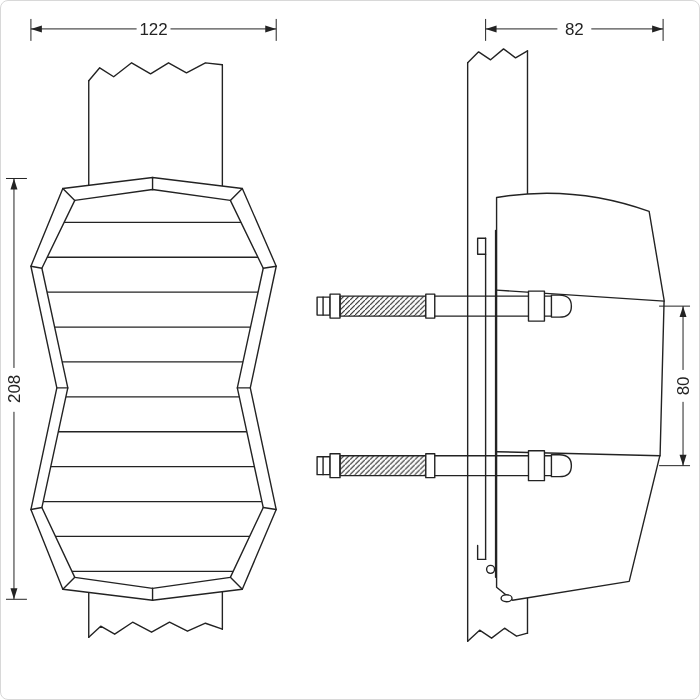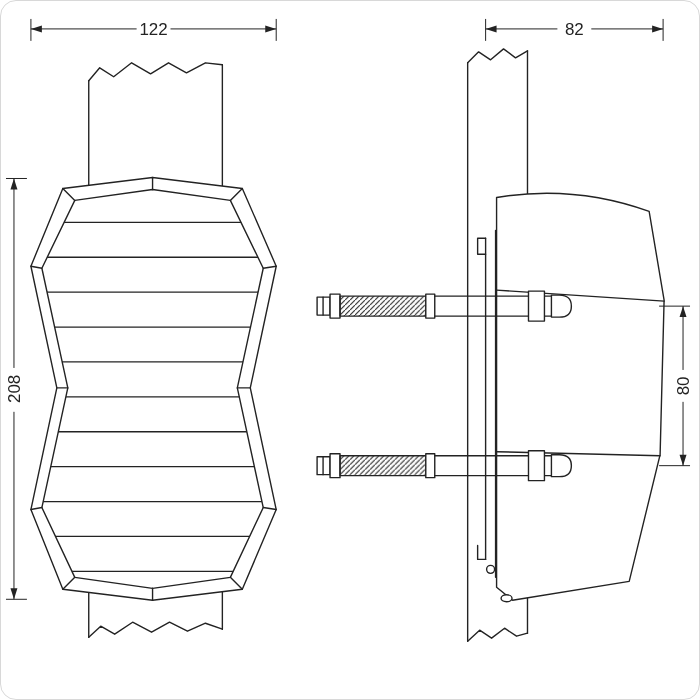--- a/index.html
+++ b/index.html
@@ -9,21 +9,21 @@
     height: 700px;
     background: #ffffff;
     font-family: "Liberation Sans", sans-serif;
   }
   .canvas {
     box-sizing: border-box;
     width: 700px;
     height: 700px;
     background: var(--background, #ffffff);
     border: 1px solid var(--border, #d8d8d8);
-    border-radius: 16px;
+    border-radius: 8px;
     overflow: hidden;
   }
   svg { display: block; width: 100%; height: 100%; }
 
   .ln {
     stroke: var(--line, #232323);
     stroke-width: 1.4;
     fill: none;
     stroke-linejoin: round;
     stroke-linecap: round;

